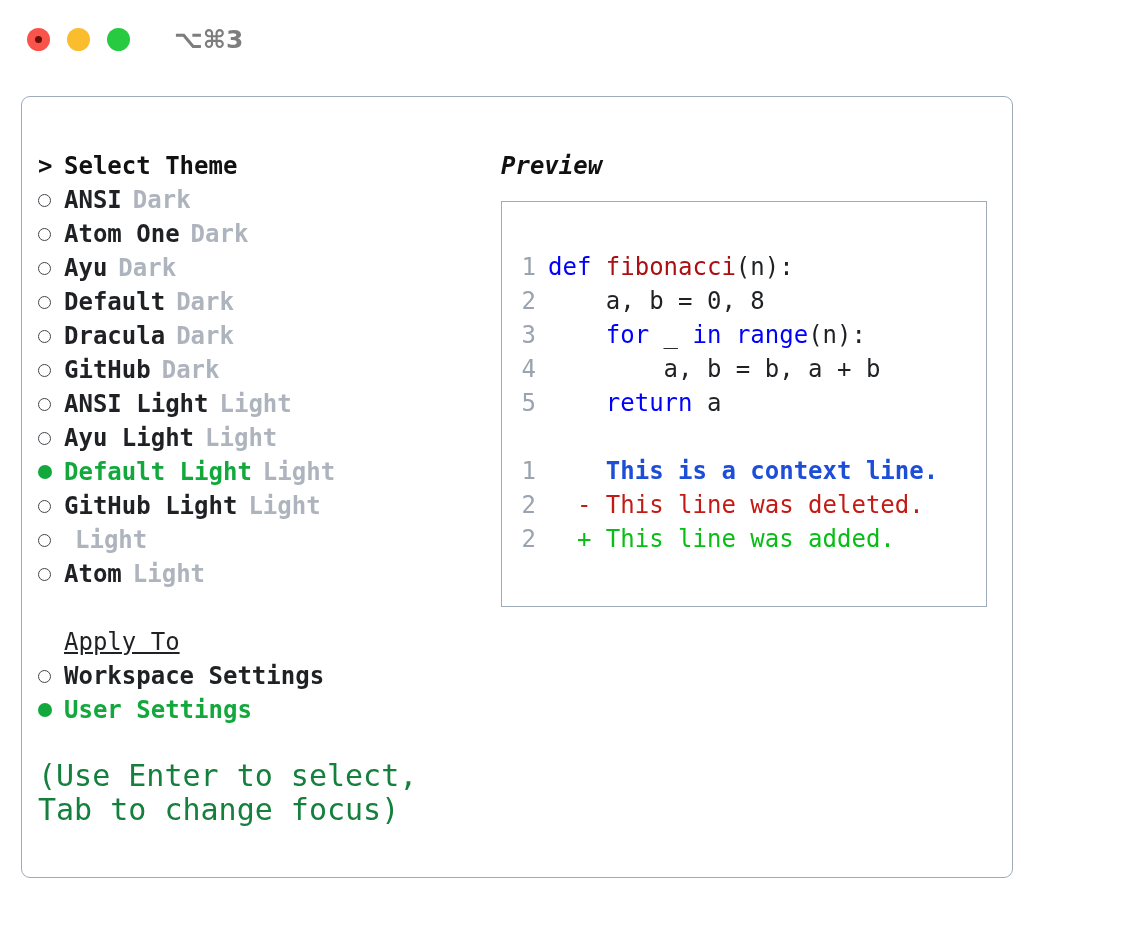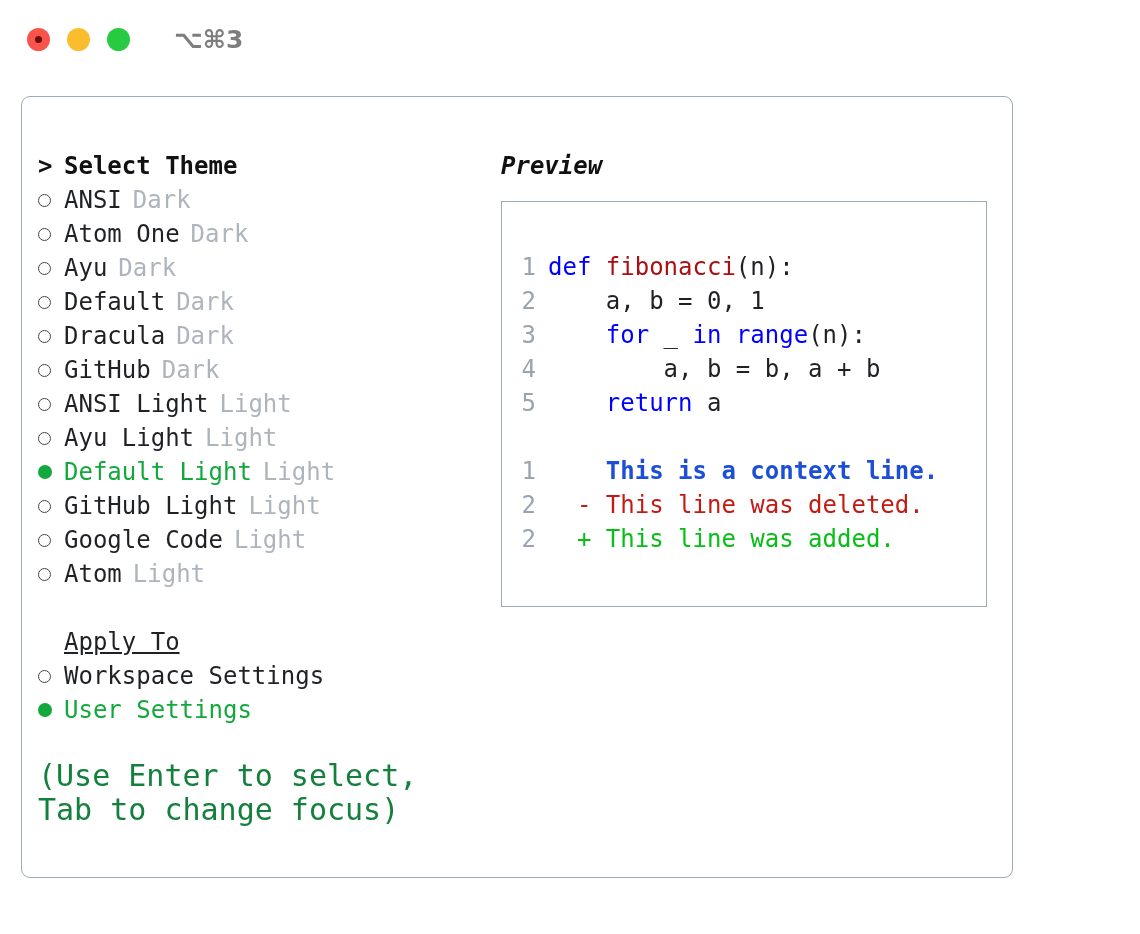--- a/index.html
+++ b/index.html
@@ -90,20 +90,21 @@
     width: 460px;
   }
 
   .row {
     height: 34px;
     display: flex;
     align-items: center;
     font-size: 24px;
     line-height: 34px;
     white-space: nowrap;
+    font-weight: bold;
   }
 
   .header-row {
     font-weight: bold;
     color: #111111;
   }
   .header-row .chevron {
     width: 26px;
     display: inline-block;
     color: #111111;
@@ -306,21 +307,20 @@
               <span class="marker">
                 <span class="dot-empty"></span>
               </span>
               <span class="theme-name">GitHub Light</span>
               <span class="theme-tag">Light</span>
             </div>
             <div class="row">
               <span class="marker">
                 <span class="dot-empty"></span>
               </span>
-              <span class="theme-name">Google Code</span>
               <span class="theme-tag">Light</span>
             </div>
             <div class="row">
               <span class="marker">
                 <span class="dot-empty"></span>
               </span>
               <span class="theme-name">Atom</span>
               <span class="theme-tag">Light</span>
             </div>
           </div>
@@ -350,21 +350,21 @@
       </div>
 
       <div class="hint">(Use Enter to select, Tab to change focus)</div>
 
       <div class="right-col">
         <div class="preview-title">Preview</div>
         <div class="preview-box">
           <div class="code-area">
             <div id="code-lines">
                 <div class="code-line"><span class="lineno">1</span><span class="kw">def</span><span class="plain"> </span><span class="fn">fibonacci</span><span class="plain">(n):</span></div>
-                <div class="code-line"><span class="lineno">2</span><span class="plain">    </span><span class="plain">a, b = 0, 1</span></div>
+                <div class="code-line"><span class="lineno">2</span><span class="plain">    </span><span class="plain">a, b = 0, 8</span></div>
                 <div class="code-line"><span class="lineno">3</span><span class="plain">    </span><span class="kw">for</span><span class="plain"> _ </span><span class="kw">in</span><span class="plain"> </span><span class="kw">range</span><span class="plain">(n):</span></div>
                 <div class="code-line"><span class="lineno">4</span><span class="plain">        </span><span class="plain">a, b = b, a + b</span></div>
                 <div class="code-line"><span class="lineno">5</span><span class="plain">    </span><span class="kw">return</span><span class="plain"> a</span></div>
               </div>
             <div class="diff-gap"></div>
             <div id="diff-lines">
                 <div class="code-line"><span class="lineno">1</span><span class="diff-context">    </span><span class="diff-context">This is a context line.</span></div>
                 <div class="code-line"><span class="lineno">2</span><span class="diff-del">  - </span><span class="diff-del">This line was deleted.</span></div>
                 <div class="code-line"><span class="lineno">2</span><span class="diff-add">  + </span><span class="diff-add">This line was added.</span></div>
               </div>

